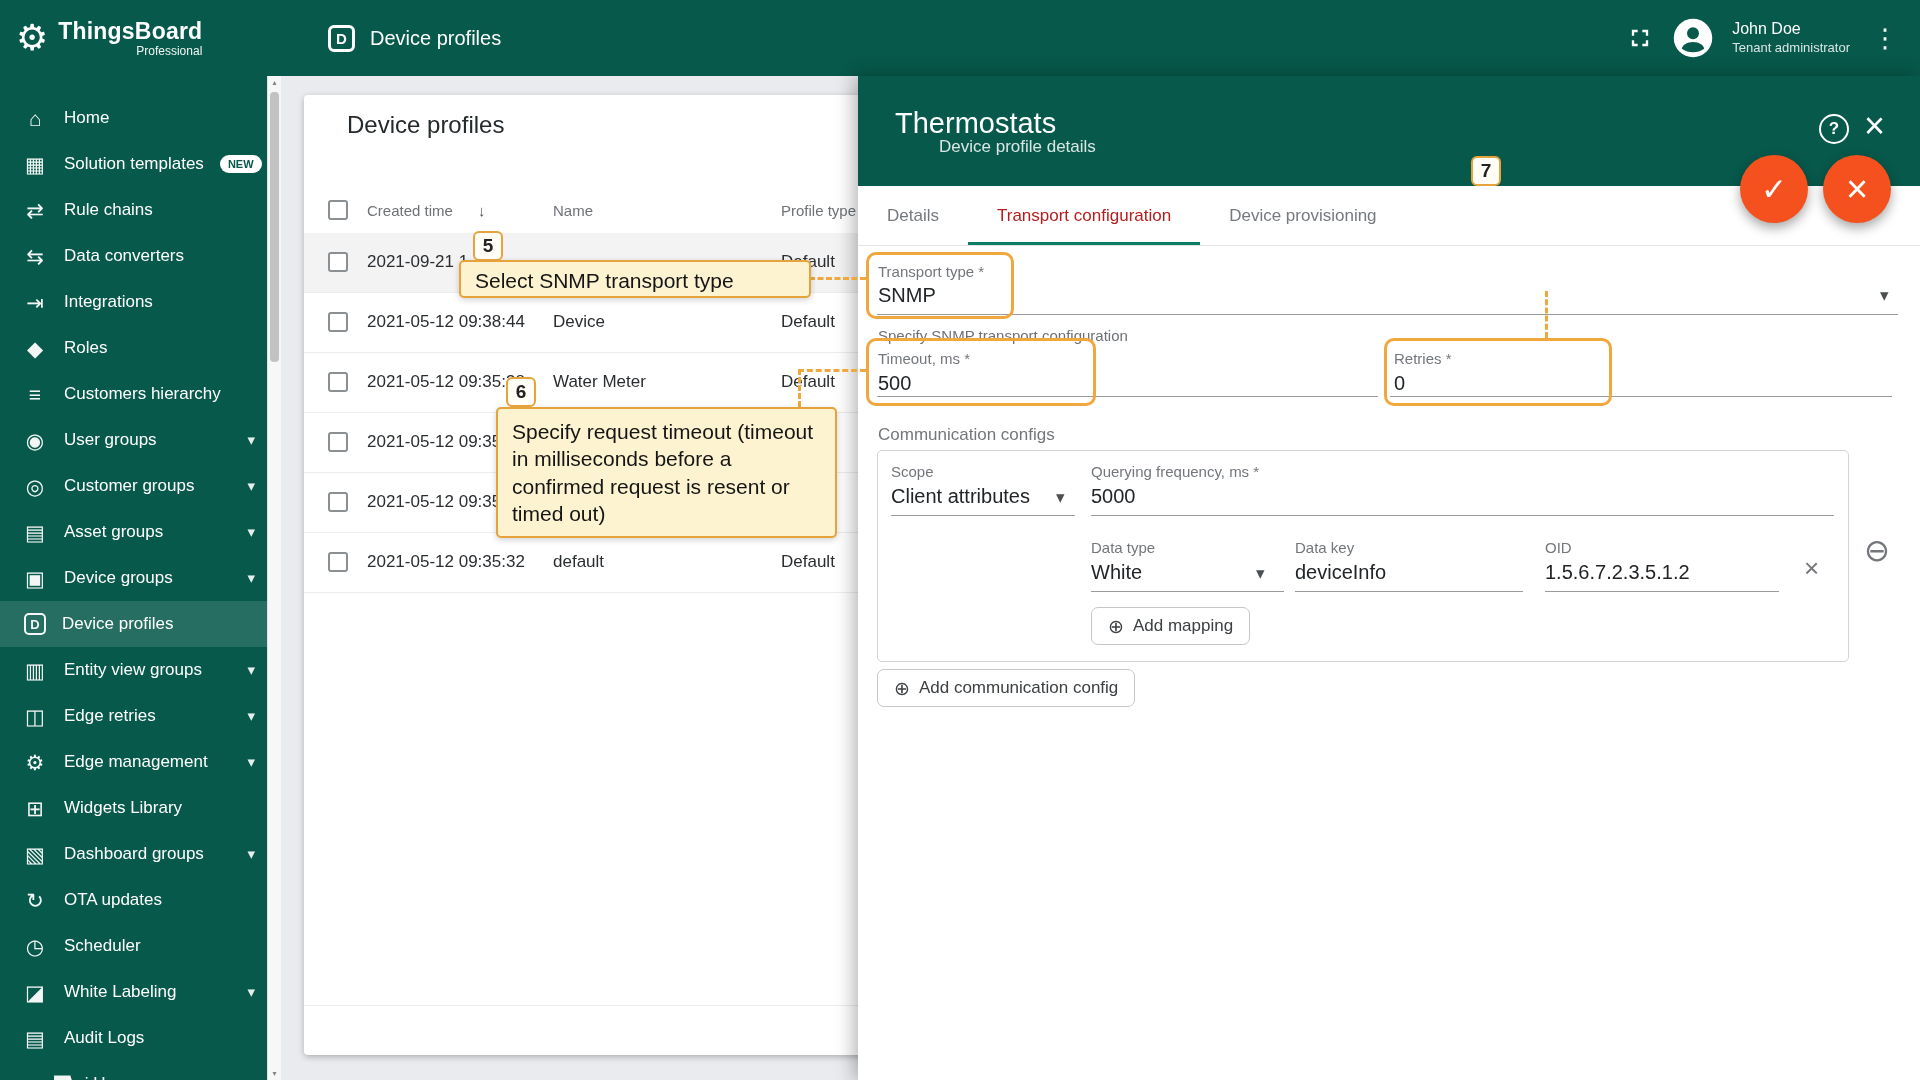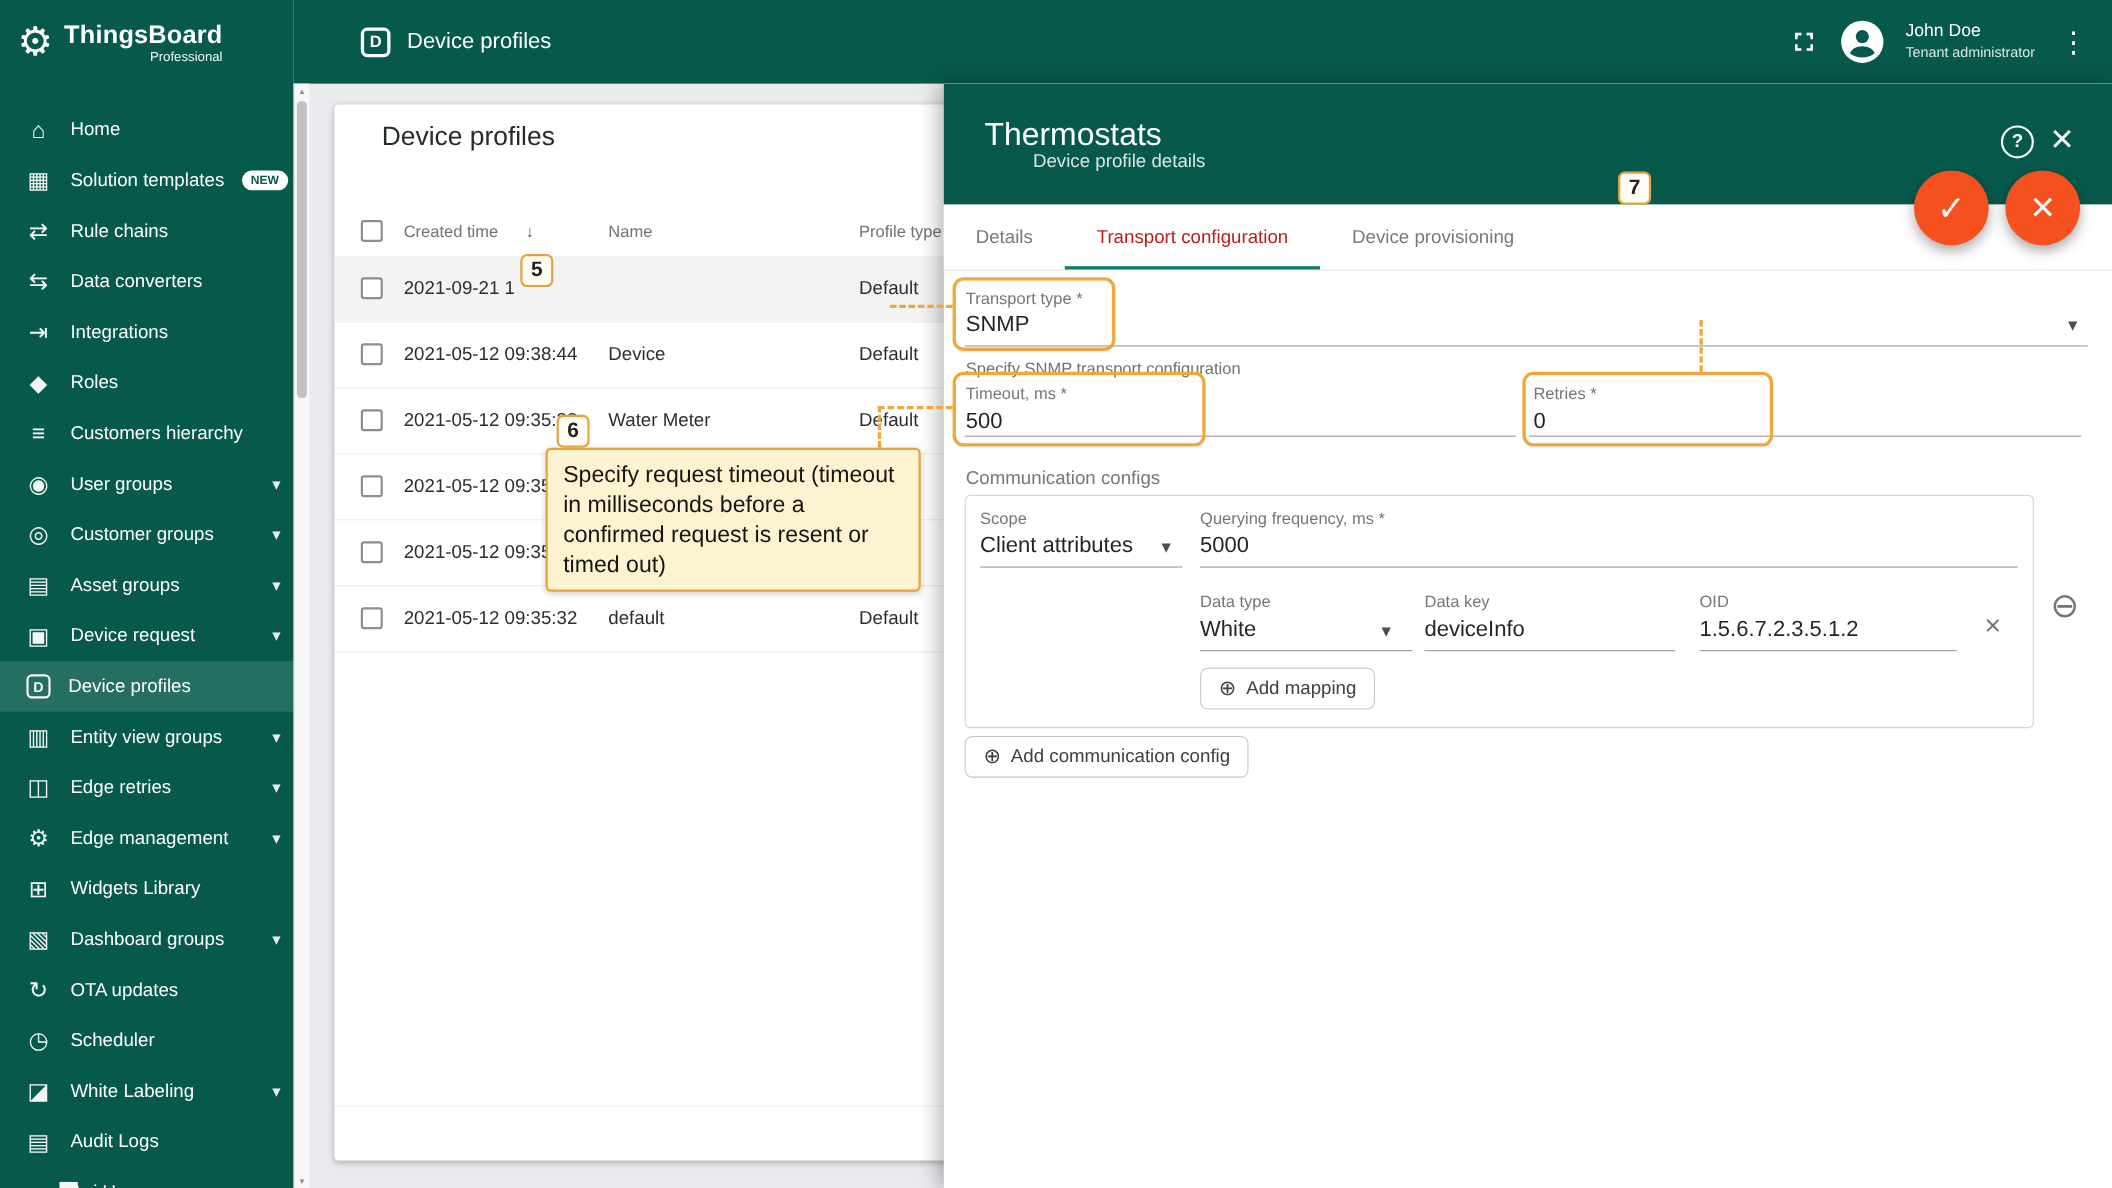--- a/index.html
+++ b/index.html
@@ -193,21 +193,21 @@
     <span class="nav-chevron">▾</span>
   </div>
         <div class="nav-item">
     <span class="nav-icon">▤</span>
     <span class="nav-label">Asset groups</span>
 
     <span class="nav-chevron">▾</span>
   </div>
         <div class="nav-item">
     <span class="nav-icon">▣</span>
-    <span class="nav-label">Device request</span>
+    <span class="nav-label">Device groups</span>
 
     <span class="nav-chevron">▾</span>
   </div>
         <div class="nav-item active">
     <span class="nav-icon d-badge-side">D</span>
     <span class="nav-label">Device profiles</span>
 
   </div>
         <div class="nav-item">
     <span class="nav-icon">▥</span>
@@ -421,17 +421,18 @@
 
   <div class="hl hl-transport"></div>
   <div class="hl hl-timeout"></div>
   <div class="hl hl-retries"></div>
   <div class="dash dash-5"></div>
   <div class="dash dash-6v"></div>
   <div class="dash dash-6h"></div>
   <div class="dash dash-7v"></div>
 
   <div class="co-badge co5-badge">5</div>
+  <div class="co-box co5-box">Select SNMP transport type</div>
   <div class="co-badge co6-badge">6</div>
   <div class="co-box co6-box">Specify request timeout (timeout in milliseconds before a confirmed request is resent or timed out)</div>
   <div class="co-badge co7-badge">7</div>
 
 </div>
 
 </body></html>

